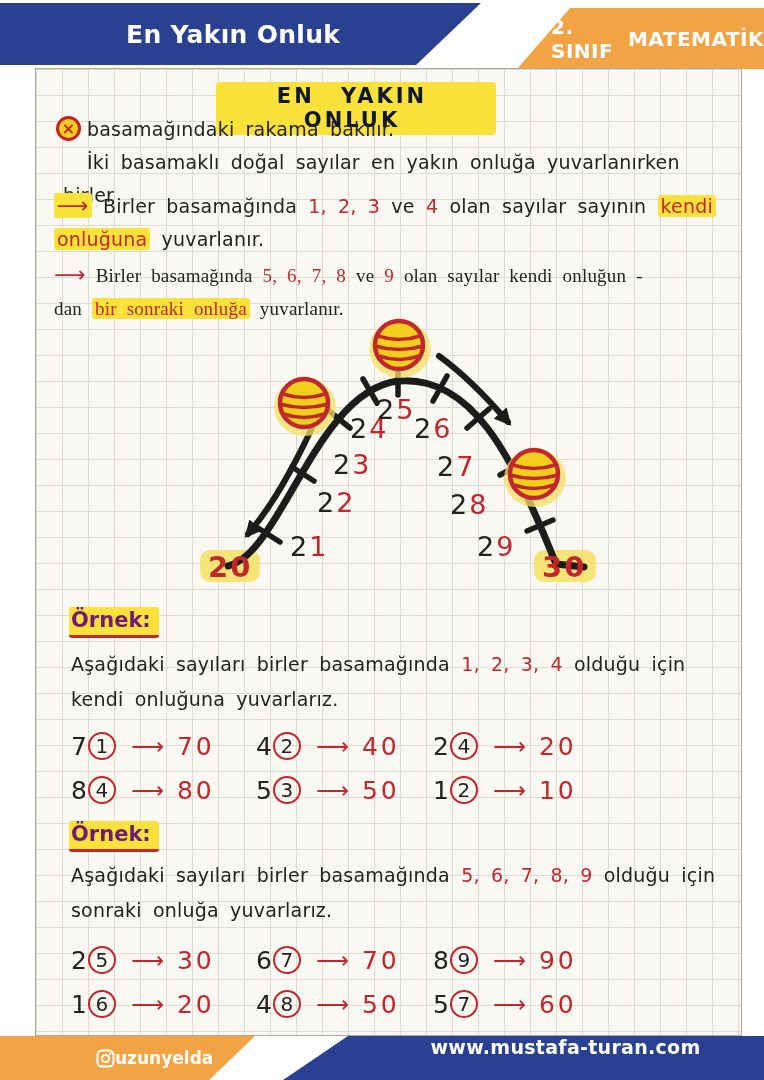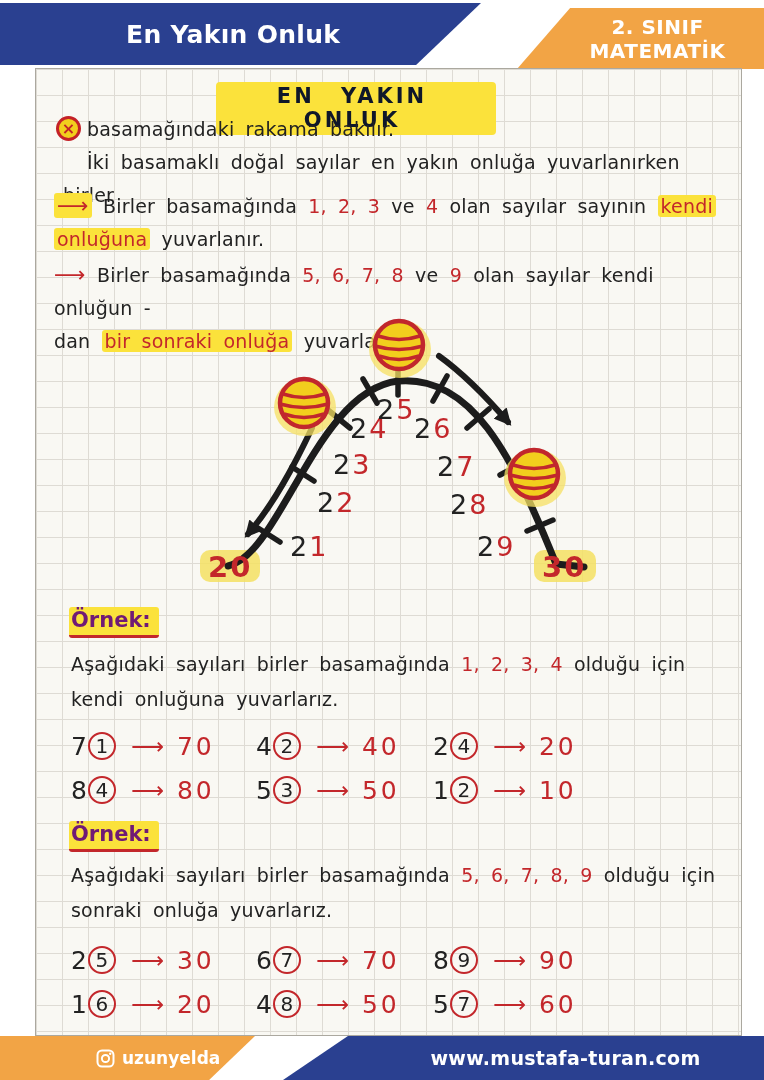--- a/index.html
+++ b/index.html
@@ -7,29 +7,29 @@
     width:764px;height:1080px;position:relative;background:#ffffff;overflow:hidden;
     font-family:"DejaVu Sans", sans-serif;
   }
   
   .hdr{position:absolute;top:0;left:0;width:764px;height:68px;border-radius:27px;}
   .hdr-blue{position:absolute;top:3px;left:0;width:481px;height:62px;background:#2a4090;
     clip-path:polygon(0 0,100% 0,86.5% 100%,0 100%);display:flex;align-items:center;}
   .hdr-title{color:#ffffff;font-weight:bold;font-size:25px;padding-left:126px;letter-spacing:0.3px;}
   .hdr-orange{position:absolute;top:8px;right:0;width:247px;height:61px;background:#f2a445;
     clip-path:polygon(21.5% 0,100% 0,100% 100%,0 100%);
-    display:flex;flex-direction:column;justify-content:center;align-items:center;padding-left:34px;box-sizing:border-box;}
+    display:flex;justify-content:center;align-items:center;padding-left:34px;box-sizing:border-box;}
   .grade-line{color:#ffffff;font-weight:bold;font-size:20px;line-height:24px;letter-spacing:0.5px;}
   .ftr{position:absolute;top:1036px;left:0;width:764px;height:44px;}
   .ftr-orange{position:absolute;top:0;left:0;width:255px;height:44px;background:#f2a445;
-    clip-path:polygon(0 0,100% 0,82% 100%,0 100%);display:flex;align-items:center;padding-left:96px;box-sizing:border-box;gap:7px;}
+    clip-path:polygon(0 0,100% 0,82% 100%,0 100%);display:flex;align-items:center;padding-left:96px;box-sizing:border-box;}
   .ig-handle{color:#ffffff;font-weight:bold;font-size:17px;}
   .ftr-blue{position:absolute;top:0;left:283px;width:481px;height:44px;background:#2a4090;
     clip-path:polygon(13.5% 0,100% 0,100% 100%,0 100%);
-    display:flex;align-items:center;justify-content:center;padding-left:84px;box-sizing:border-box;}
+    display:flex;align-items:flex-start;justify-content:center;padding-left:84px;box-sizing:border-box;}
   .site-text{color:#ffffff;font-weight:bold;font-size:19px;letter-spacing:0.3px;}
   
   .paper{
     position:absolute;left:35px;top:68px;width:707px;height:968px;
     background-color:#f9f8f3;
     background-image:
       linear-gradient(#dedbd4 1px, transparent 1px),
       linear-gradient(90deg, #dedbd4 1px, transparent 1px);
     background-size:26px 26px;
     border:1px solid #aba89f;
@@ -94,21 +94,21 @@
   <div class="para p1" style="top:44px;">
     <div><span class="seg-k">basamağındaki rakama bakılır.</span></div>
     <div><span class="seg-k">İki basamaklı doğal sayılar en yakın onluğa yuvarlanırken birler</span></div>
   </div>
 
   <div class="para" style="top:120px;">
     <div><span class="seg-ahl">⟶</span><span class="seg-k">  Birler basamağında </span><span class="seg-r">1, 2, 3</span><span class="seg-k"> ve </span><span class="seg-r">4</span><span class="seg-k"> olan sayılar sayının </span><span class="seg-hl">kendi</span></div>
     <div><span class="seg-hl">onluğuna</span><span class="seg-k"> yuvarlanır.</span></div>
   </div>
 
-  <div class="para" style="top:189px;">
+  <div class="para" style="top:189px;font-family:Liberation Serif, serif;">
     <div><span class="seg-a">⟶</span><span class="seg-k">  Birler basamağında </span><span class="seg-r">5, 6, 7, 8</span><span class="seg-k"> ve </span><span class="seg-r">9</span><span class="seg-k"> olan sayılar kendi onluğun -</span></div>
     <div><span class="seg-k">dan </span><span class="seg-hl">bir sonraki onluğa</span><span class="seg-k"> yuvarlanır.</span></div>
   </div>
 
   <div class="diagram">
     <svg width="420" height="290" viewBox="0 0 420 290">
       <defs>
         <marker id="ah" viewBox="0 0 10 10" refX="7" refY="5" markerWidth="17" markerHeight="17" orient="auto" markerUnits="userSpaceOnUse">
           <path d="M0,0 L10,5 L0,10 Z" fill="#1c1c1c"></path>
         </marker>

